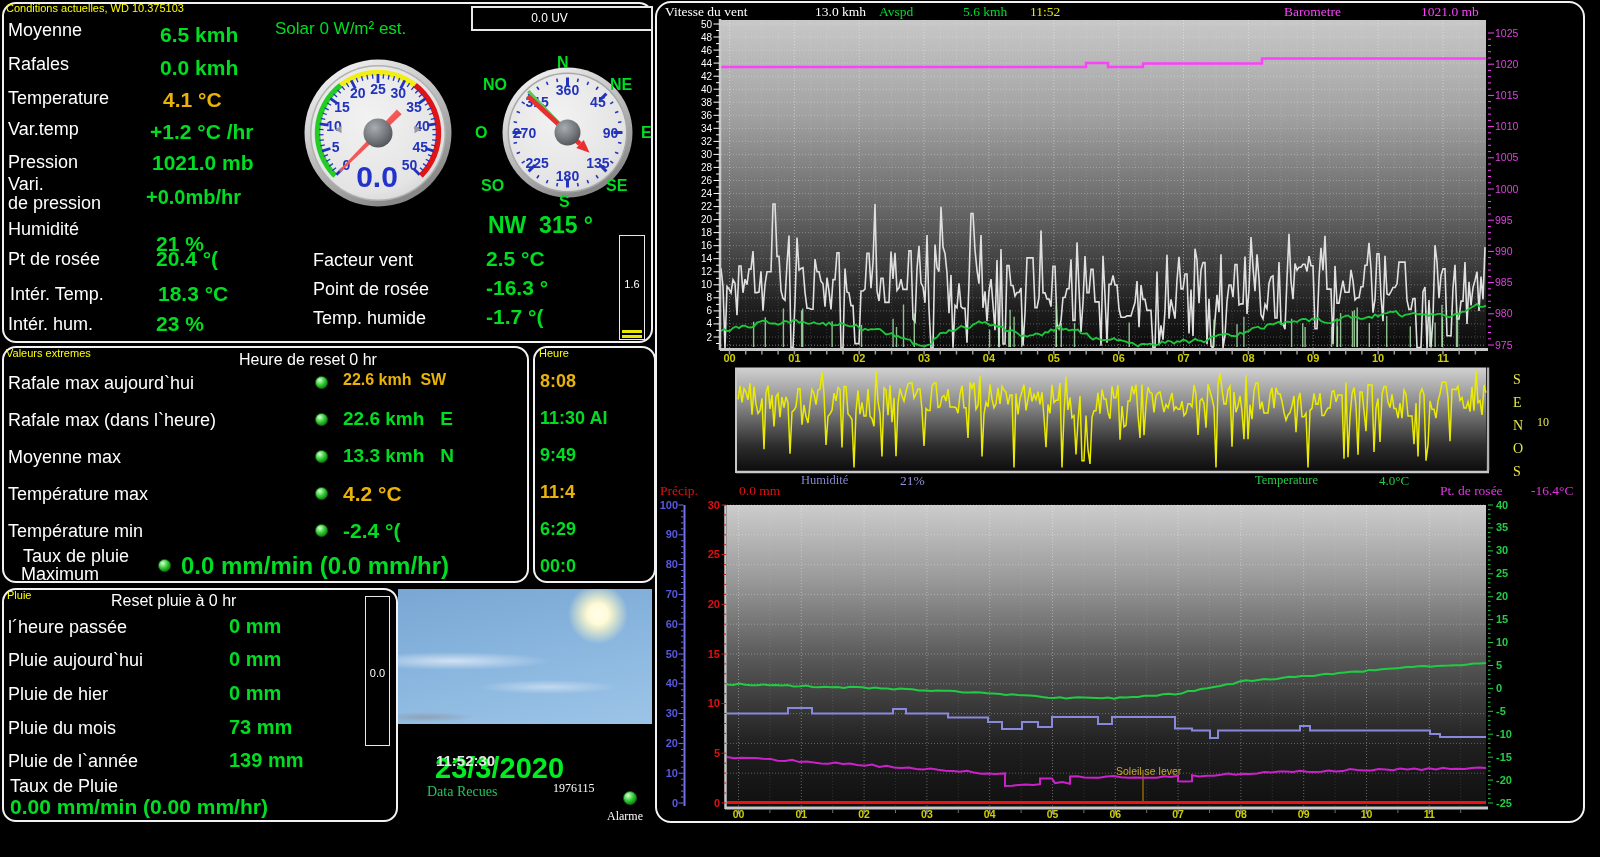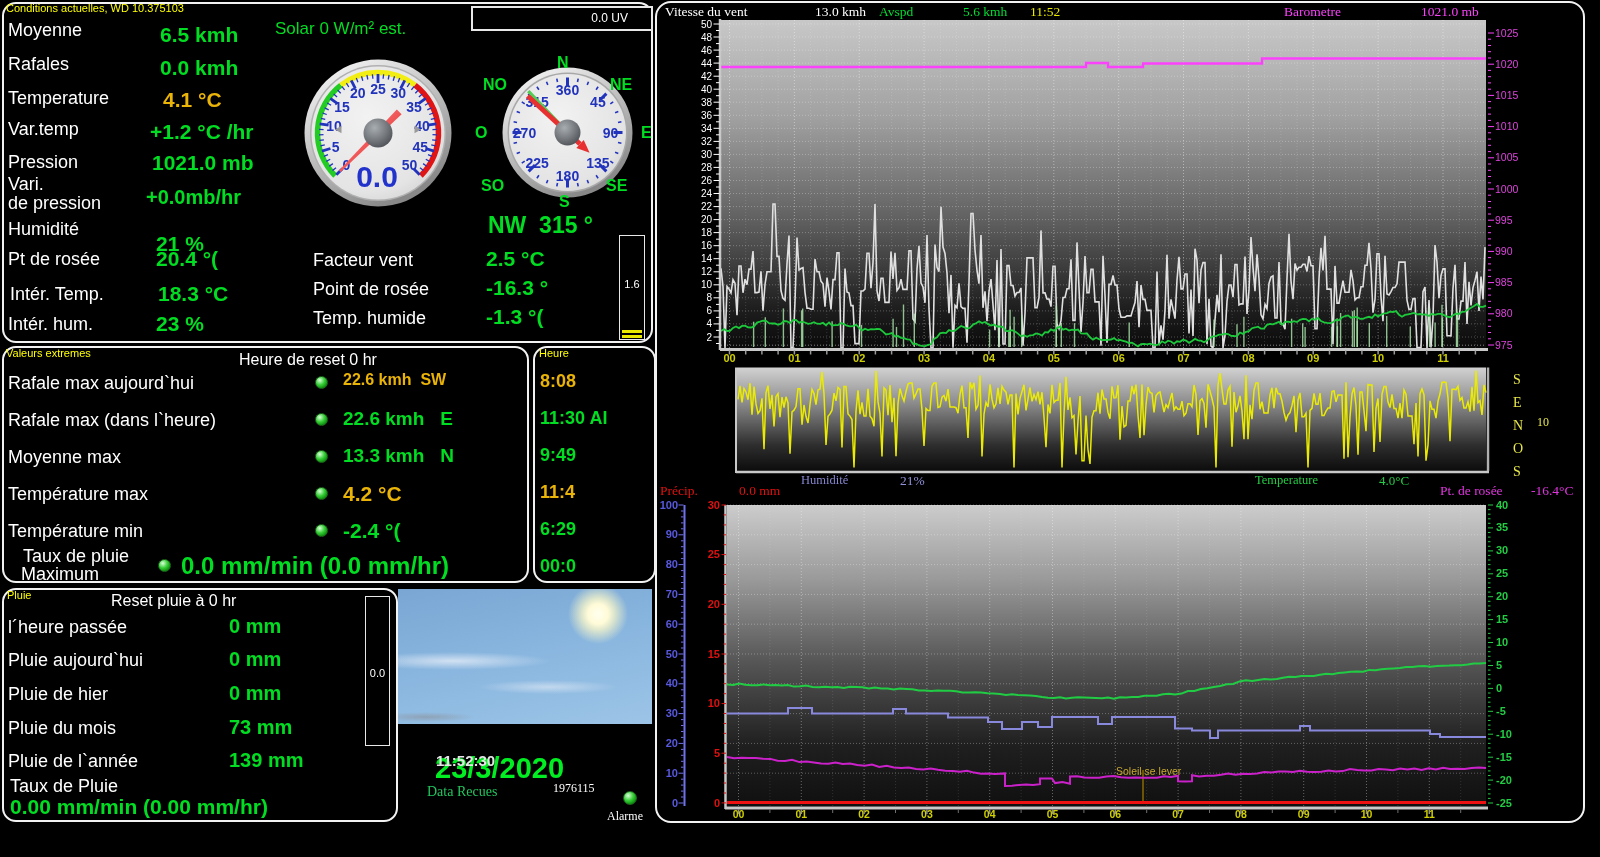--- a/index.html
+++ b/index.html
@@ -36,24 +36,24 @@
 <div class="lbl" style="left:10px;top:284px">Intér. Temp.</div>
 <div class="val" style="left:158px;top:282px">18.3 °C</div>
 <div class="lbl" style="left:8px;top:314px">Intér. hum.</div>
 <div class="val" style="left:156px;top:312px">23 %</div>
 <div style="left:275px;top:19px;color:#00dd22;font-size:17px">Solar 0 W/m² est.</div>
 <div class="lbl" style="left:313px;top:250px">Facteur vent</div>
 <div class="val" style="left:486px;top:247px">2.5 °C</div>
 <div class="lbl" style="left:313px;top:279px">Point de rosée</div>
 <div class="val" style="left:486px;top:276px">-16.3 °</div>
 <div class="lbl" style="left:313px;top:308px">Temp. humide</div>
-<div class="val" style="left:486px;top:305px">-1.3 °(</div>
+<div class="val" style="left:486px;top:305px">-1.7 °(</div>
 <div class="val" style="left:488px;top:212px;font-size:23px">NW&nbsp; 315 °</div>
 <div class="box" style="left:471px;top:6px;width:182px;height:25px"></div>
-<div class="wt" style="left:471px;top:11px;width:157px;text-align:right;font-size:12px">0.0 UV</div>
+<div class="wt" style="left:471px;top:11px;width:157px;text-align:center;font-size:12px">0.0 UV</div>
 <div class="box" style="left:619px;top:235px;width:26px;height:105px;border-width:1.5px"></div>
 <div class="wt" style="left:619px;top:278px;width:26px;text-align:center;font-size:11px">1.6</div>
 <div style="left:622px;top:330px;width:20px;height:3px;background:#e8e800"></div>
 <div style="left:622px;top:335px;width:20px;height:3px;background:#e8e800"></div>
 <svg style="position:absolute;left:302px;top:57px" width="152" height="152" viewBox="0 0 152 152">
 <defs>
       <linearGradient id="rim" x1="0" y1="0" x2="0.55" y2="1">
         <stop offset="0" stop-color="#ffffff"></stop>
         <stop offset="0.5" stop-color="#c4c4c4"></stop>
         <stop offset="1" stop-color="#888888"></stop>

